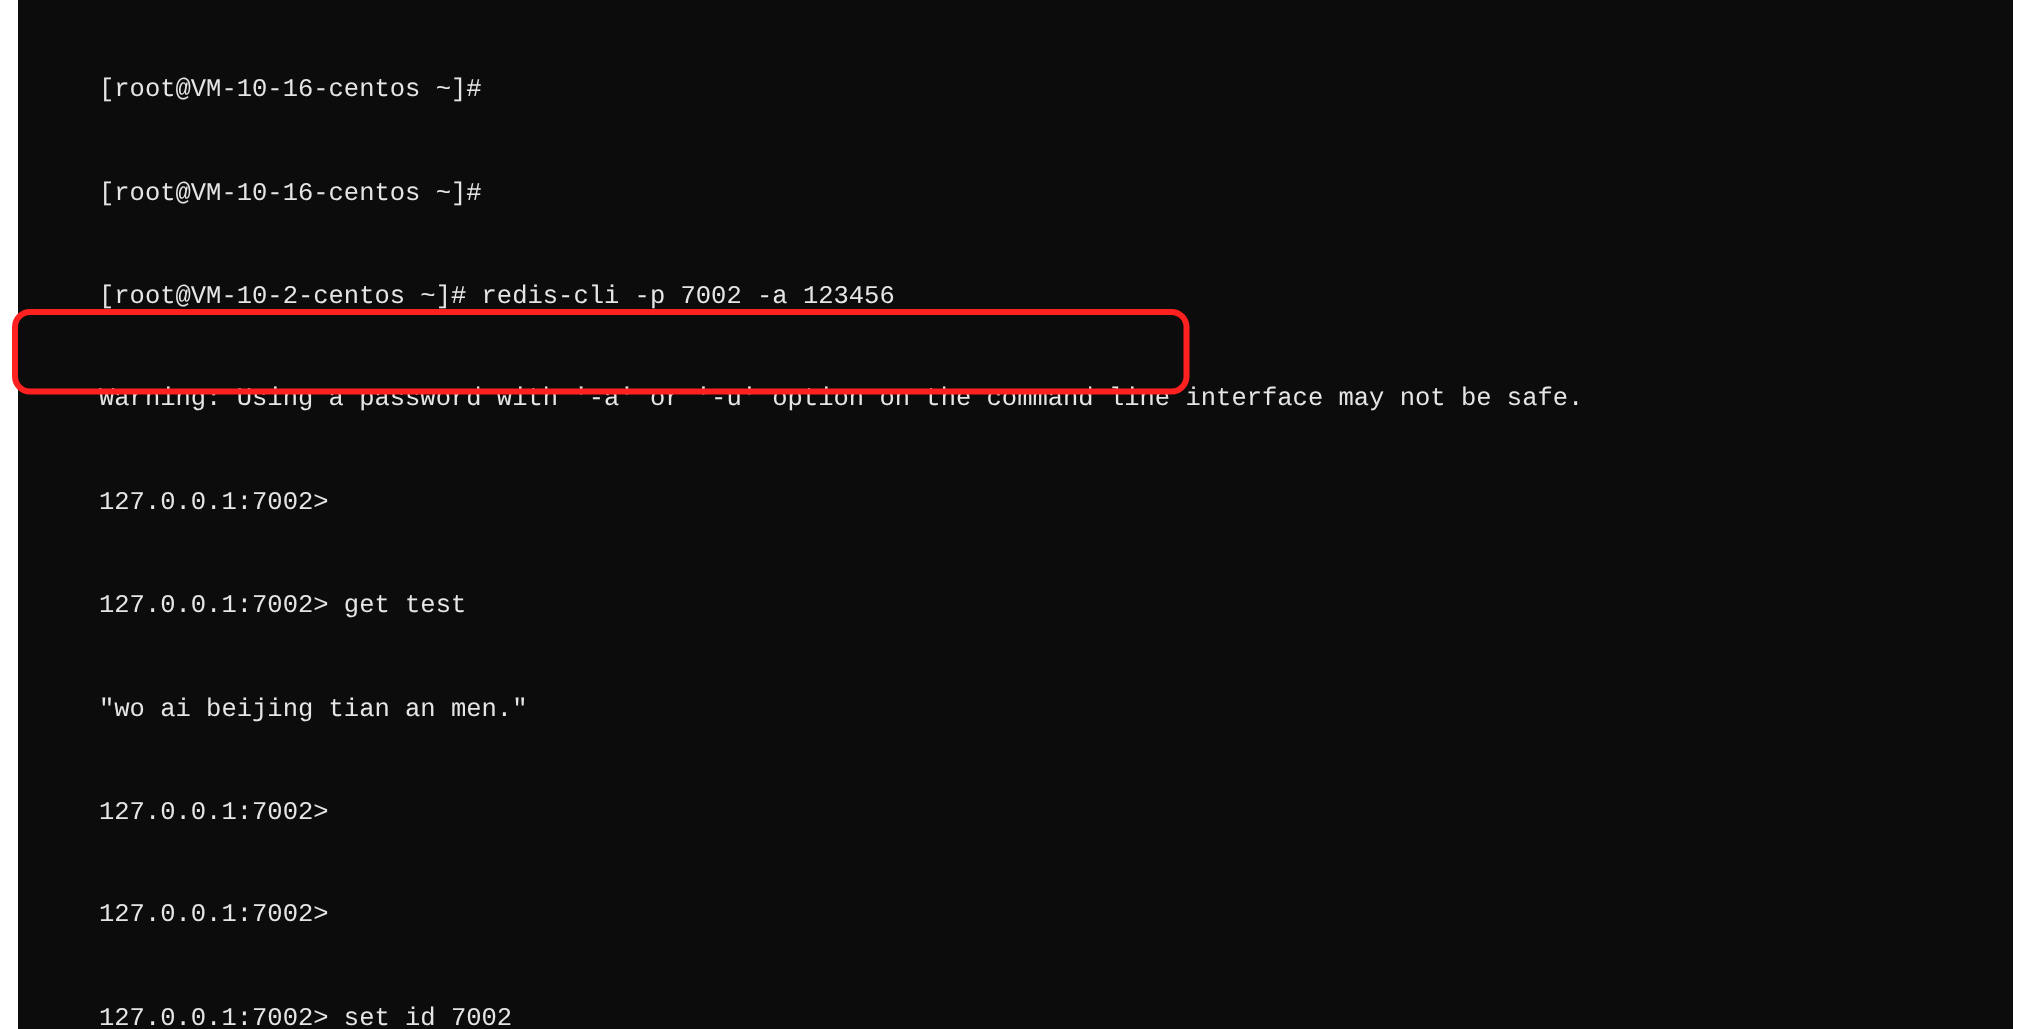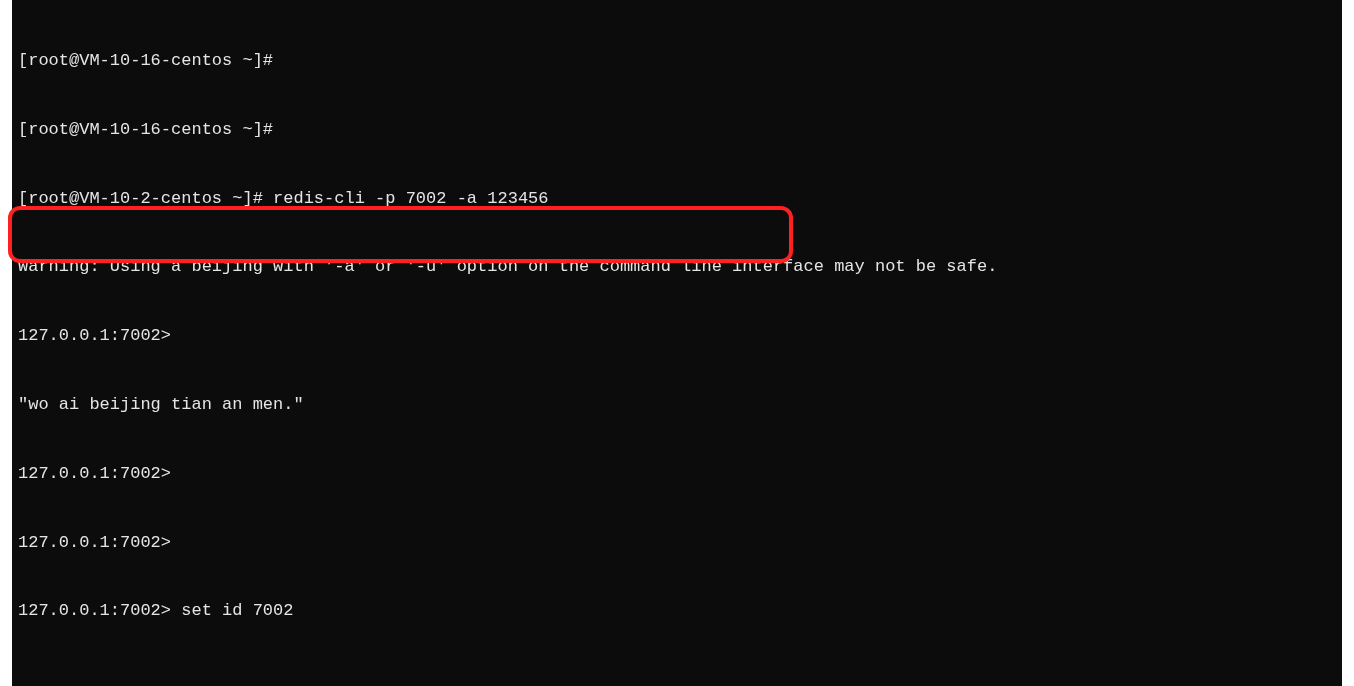--- a/index.html
+++ b/index.html
@@ -16,38 +16,39 @@
       line-height: 1.35;
       position: relative;
       white-space: pre;
       margin-left: 12px;
       margin-right: 12px;
     }
     .terminal-wrapper {
       position: relative;
     }
     .terminal-wrapper.first { margin-bottom: 46px; }
-    .line { white-space: pre; }
+    .line { white-space: pre; margin-left: 48px; }
     .highlight-box {
       position: absolute;
       border: 4px solid #ff2020;
       border-radius: 12px;
       pointer-events: none;
     }
   </style>
 </head>
 <body>
 
 <div class="terminal-wrapper first">
   <div class="terminal">
     <div class="line">[root@VM-10-16-centos ~]#</div>
     <div class="line">[root@VM-10-16-centos ~]#</div>
     <div class="line">[root@VM-10-2-centos ~]# redis-cli -p 7002 -a 123456</div>
-    <div class="line">Warning: Using a beijing with '-a' or '-u' option on the command line interface may not be safe.</div>
+    <div class="line">Warning: Using a password with '-a' or '-u' option on the command line interface may not be safe.</div>
     <div class="line">127.0.0.1:7002&gt;</div>
+    <div class="line">127.0.0.1:7002&gt; get test</div>
     <div class="line">"wo ai beijing tian an men."</div>
     <div class="line">127.0.0.1:7002&gt;</div>
     <div class="line">127.0.0.1:7002&gt;</div>
     <div class="line">127.0.0.1:7002&gt; set id 7002</div>
     
     
     
   </div>
   <div class="highlight-box" style="top:206px;left:8px;width:785px;height:57px;"></div>
 </div>

